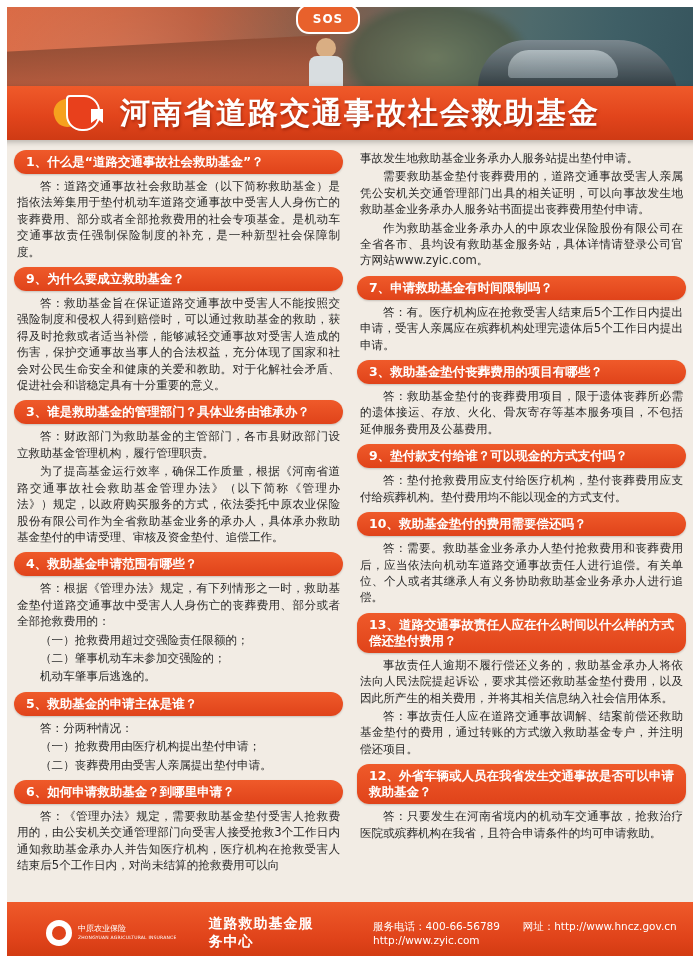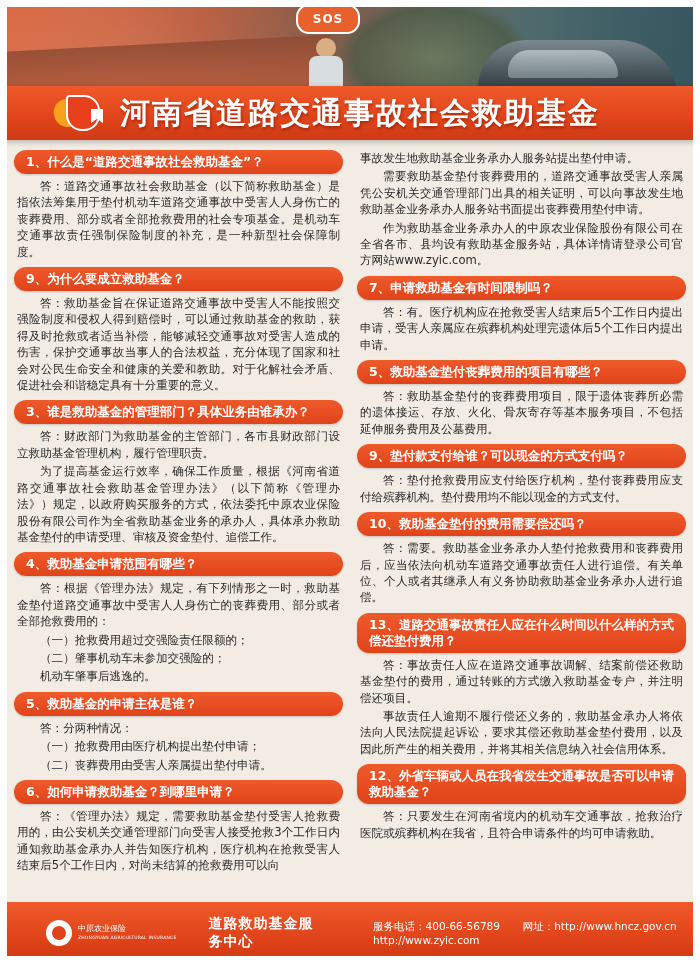--- a/index.html
+++ b/index.html
@@ -228,21 +228,21 @@
       </div>
 
       <div class="qa">
         <div class="qbar">7、申请救助基金有时间限制吗？</div>
         <div class="ans">
           <p class="ind">答：有。医疗机构应在抢救受害人结束后5个工作日内提出申请，受害人亲属应在殡葬机构处理完遗体后5个工作日内提出申请。</p>
         </div>
       </div>
 
       <div class="qa">
-        <div class="qbar">5、救助基金垫付丧葬费用的项目有哪些？</div>
+        <div class="qbar">3、救助基金垫付丧葬费用的项目有哪些？</div>
         <div class="ans">
           <p class="ind">答：救助基金垫付的丧葬费用项目，限于遗体丧葬所必需的遗体接运、存放、火化、骨灰寄存等基本服务项目，不包括延伸服务费用及公墓费用。</p>
         </div>
       </div>
 
       <div class="qa">
         <div class="qbar">9、垫付款支付给谁？可以现金的方式支付吗？</div>
         <div class="ans">
           <p class="ind">答：垫付抢救费用应支付给医疗机构，垫付丧葬费用应支付给殡葬机构。垫付费用均不能以现金的方式支付。</p>
         </div>
@@ -251,22 +251,22 @@
       <div class="qa">
         <div class="qbar">10、救助基金垫付的费用需要偿还吗？</div>
         <div class="ans">
           <p class="ind">答：需要。救助基金业务承办人垫付抢救费用和丧葬费用后，应当依法向机动车道路交通事故责任人进行追偿。有关单位、个人或者其继承人有义务协助救助基金业务承办人进行追偿。</p>
         </div>
       </div>
 
       <div class="qa">
         <div class="qbar">13、道路交通事故责任人应在什么时间以什么样的方式偿还垫付费用？</div>
         <div class="ans">
+          <p class="ind">事故责任人逾期不履行偿还义务的，救助基金承办人将依法向人民法院提起诉讼，要求其偿还救助基金垫付费用，以及因此所产生的相关费用，并将其相关信息纳入社会信用体系。</p>
           <p class="ind">答：事故责任人应在道路交通事故调解、结案前偿还救助基金垫付的费用，通过转账的方式缴入救助基金专户，并注明偿还项目。</p>
-          <p class="ind">事故责任人逾期不履行偿还义务的，救助基金承办人将依法向人民法院提起诉讼，要求其偿还救助基金垫付费用，以及因此所产生的相关费用，并将其相关信息纳入社会信用体系。</p>
         </div>
       </div>
 
       <div class="qa">
         <div class="qbar">12、外省车辆或人员在我省发生交通事故是否可以申请救助基金？</div>
         <div class="ans">
           <p class="ind">答：只要发生在河南省境内的机动车交通事故，抢救治疗医院或殡葬机构在我省，且符合申请条件的均可申请救助。</p>
         </div>
       </div>
 

